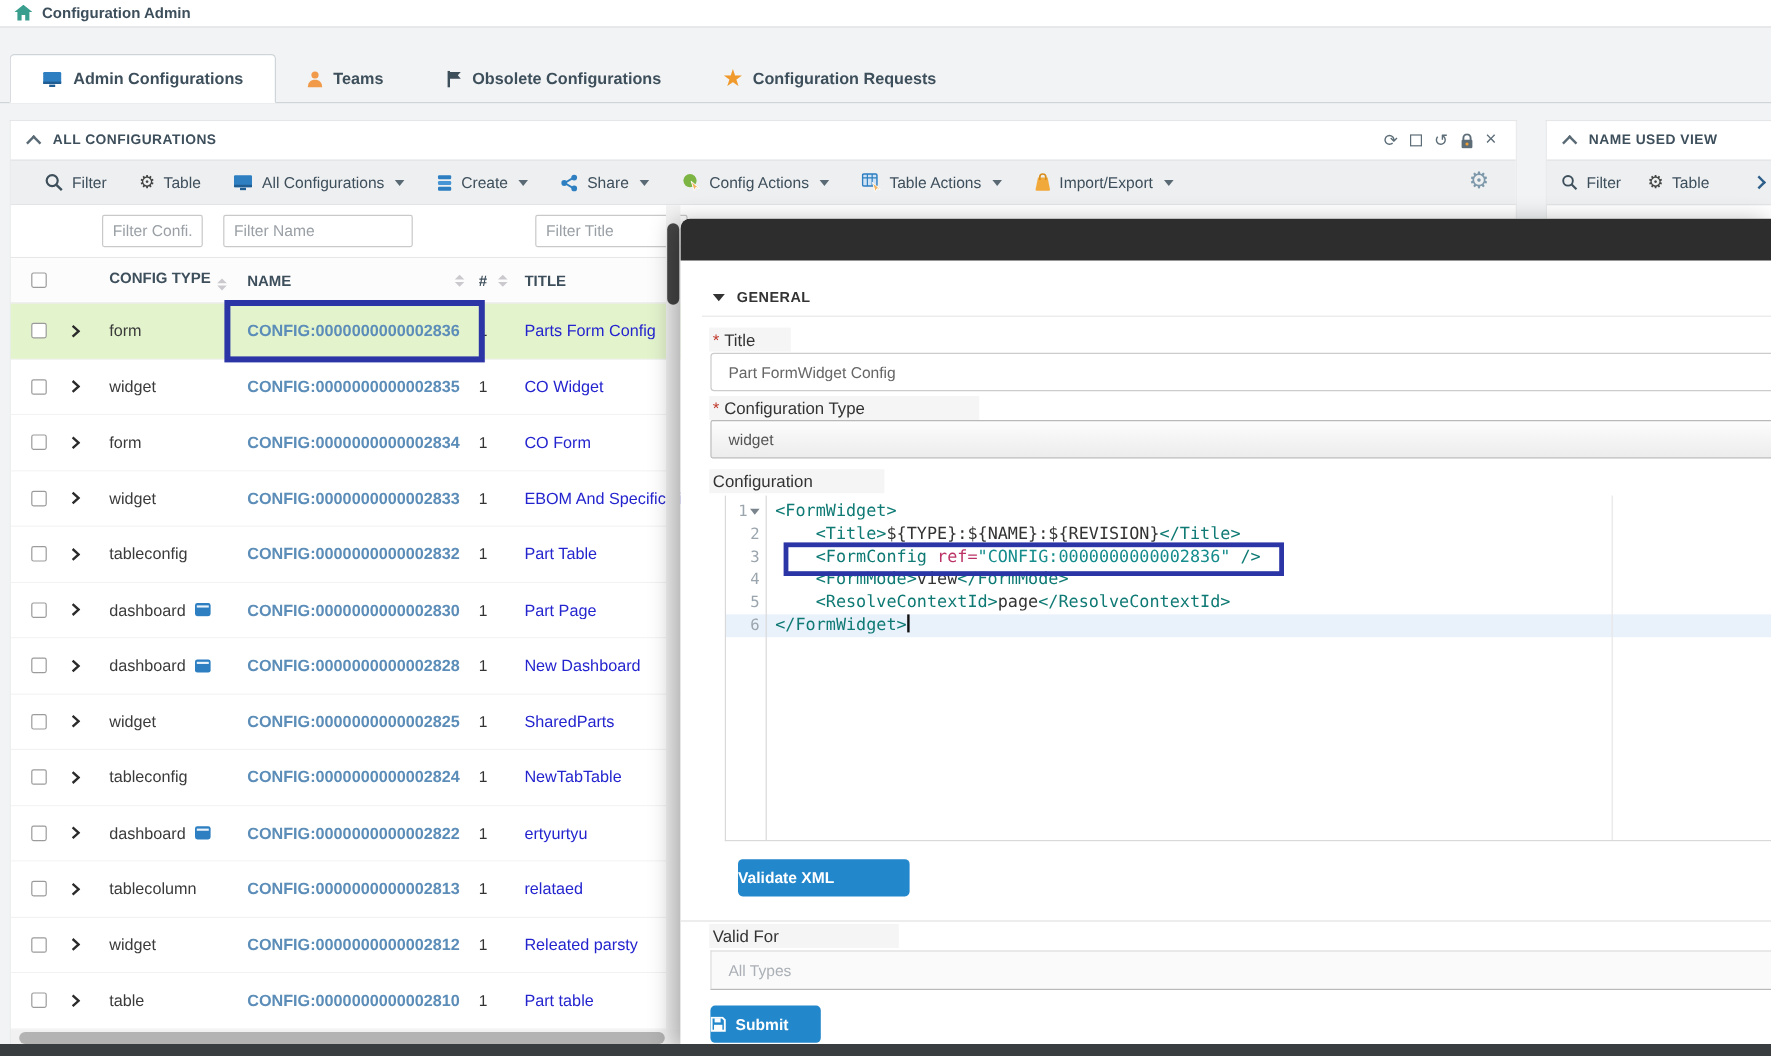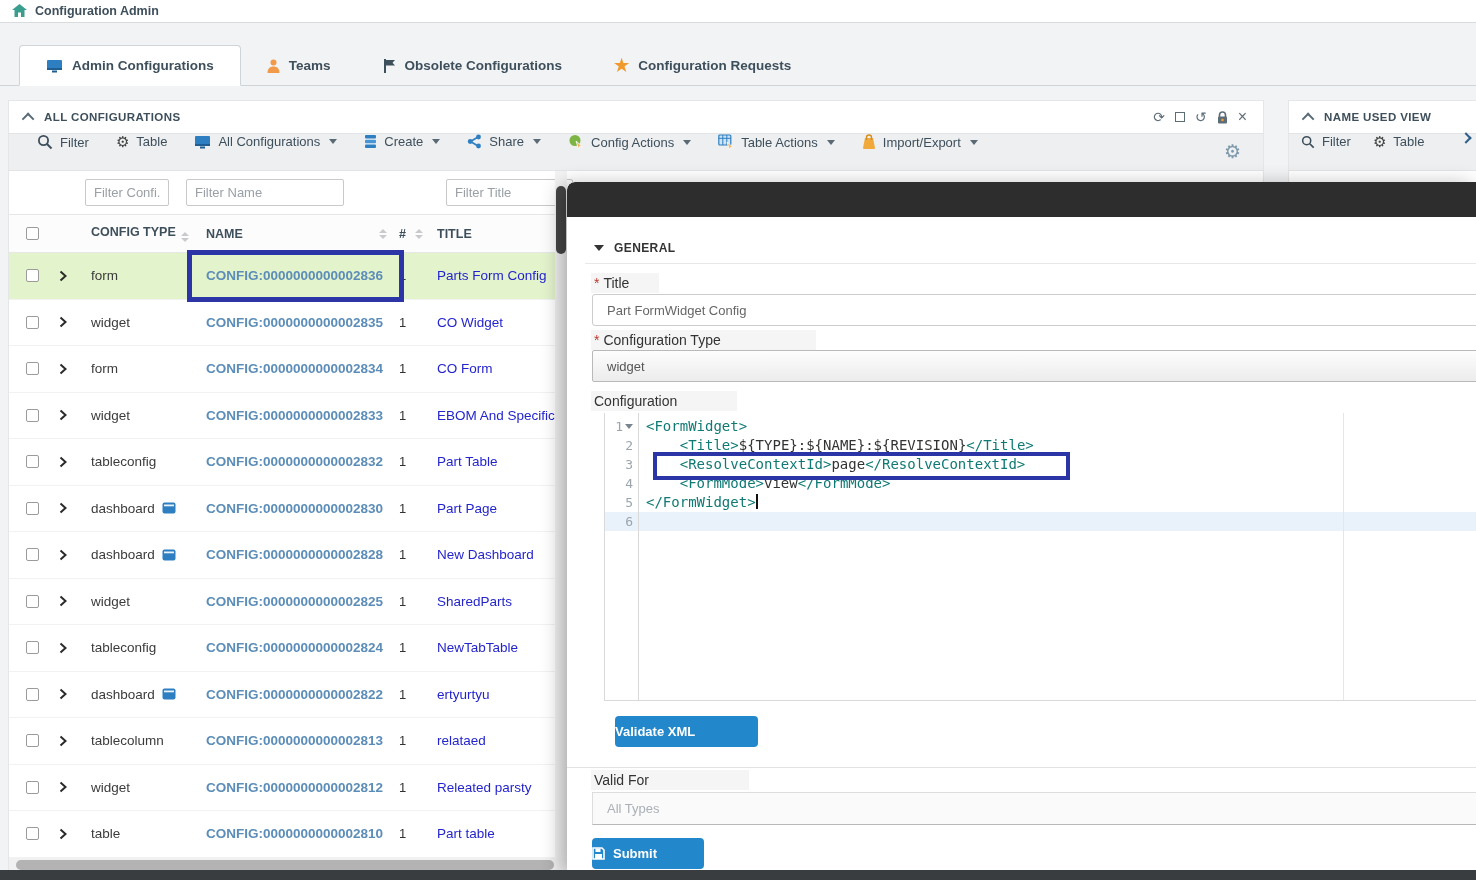--- a/index.html
+++ b/index.html
@@ -12,35 +12,35 @@
   svg { display:block; }
 
   
   .topbar { position:absolute; left:0; top:0; right:0; height:23px; background:#fff;
     border-bottom:1px solid #d9dbdd; display:flex; align-items:center; gap:8px; padding-left:12px; z-index:5; }
   .topbar-title { font-size:12.5px; font-weight:700; color:#3e4f5c; }
 
   
   .tabbar { position:absolute; left:0; top:23px; right:0; height:63px; background:#f2f3f4;
     border-bottom:1px solid #cfd4d8; z-index:4; }
-  .tabs { position:absolute; left:8px; bottom:-1px; display:flex; align-items:flex-end;margin-left:11px; }
+  .tabs { position:absolute; left:8px; bottom:-1px; display:flex; align-items:flex-end; }
   .tab { height:41px; display:flex; align-items:center; gap:9px; padding:0 26px;
     font-size:13.5px; font-weight:600; color:#3e4f5c; cursor:pointer; white-space:nowrap; }
   .tab.active { background:#fff; border:1px solid #cfd4d8; border-bottom:1px solid #fff;
     border-radius:4px 4px 0 0; font-weight:700; }
 
   
   .panel { position:absolute; background:#fff; border:1px solid #e4e6e8; }
   .section-head { height:32px; display:flex; align-items:center; gap:10px; padding-left:16px;
     background:#fff; position:relative; }
   .section-title { font-size:11.5px; font-weight:700; color:#3e4f5c; letter-spacing:.4px; }
   .chev-up { width:9px; height:9px; border-left:2px solid #5a6a75; border-top:2px solid #5a6a75;
     transform:rotate(45deg) translateY(2px); }
   .ptoolbar { height:38px; background:#edeff0; border-top:1px solid #e2e4e6; border-bottom:1px solid #e2e4e6;
-    display:flex; align-items:flex-start; gap:27px; padding-left:28px; position:relative; white-space:nowrap; }
+    display:flex; align-items:center; gap:27px; padding-left:28px; position:relative; white-space:nowrap; }
   .tool { display:flex; align-items:center; gap:7px; color:#3e4f5c; font-size:13px; cursor:pointer; }
   .caret-down { width:0; height:0; border-left:4px solid transparent; border-right:4px solid transparent;
     border-top:5px solid #5a6a75; margin-left:2px; }
   .glyph-gear { font-size:15px; color:#444; line-height:1; }
 
   
   #main-panel { left:8px; top:100px; width:1256px; height:772px; border-bottom:none; }
   .win-icons { position:absolute; right:16px; top:8px; display:flex; align-items:center; gap:10px;
     color:#5d6d78; font-size:14px; }
   .win-icons .wi { cursor:pointer; line-height:1; }
@@ -134,21 +134,21 @@
 
   .btn { position:absolute; background:#2287cb; color:#fff; border:none; border-radius:4px;
     font-family:"Liberation Sans",sans-serif; font-size:13px; font-weight:700; cursor:pointer;
     display:flex; align-items:center; justify-content:flex-start; gap:8px; }
   #validate-btn { left:48px; top:534px; width:143px; height:31px; }
   .valid-divider { position:absolute; left:0; right:0; top:585px; border-top:1px solid #e2e2e2; }
   #lbl-validfor { left:24px; top:588px; padding-right:100px; background:#f5f5f6; }
   #validfor-field { position:absolute; left:25px; top:610px; width:920px; height:33px;
     border:1px solid #ddd; border-bottom:1px solid #b9b9b9; background:#fafafa;
     display:flex; align-items:center; padding-left:14px; color:#aab0b6; font-size:13px; }
-  #submit-btn { left:25px; top:656px; width:112px; height:31px; }
+  #submit-btn { left:25px; top:656px; width:92px; height:31px; }
 
   .bottom-bar { position:absolute; left:0; right:0; top:870px; height:10px; background:#3a3d40; z-index:40; }
 </style>
 </head>
 <body>
 
 <div class="topbar">
   <span>
     <svg width="15" height="14" viewBox="0 0 15 14">
         <path d="M7.5 0 L15 6 H12.5 V13 H9 V8.5 H6 V13 H2.5 V6 H0 Z" fill="#3a9e8f"></path>
@@ -758,22 +758,23 @@
         <div class="gln">1<span class="fold-caret"></span></div>
         <div class="gln">2</div>
         <div class="gln">3</div>
         <div class="gln">4</div>
         <div class="gln">5</div>
         <div class="gln">6</div>
       </div>
     <div class="code-area" id="code-area">
         <div class="code-line"><span class="tk-tag">&lt;FormWidget&gt;</span></div>
         <div class="code-line"><span class="tk-text">    </span><span class="tk-tag">&lt;Title&gt;</span><span class="tk-text">${TYPE}:${NAME}:${REVISION}</span><span class="tk-tag">&lt;/Title&gt;</span></div>
+        <div class="code-line"><span class="tk-text">    </span><span class="tk-tag">&lt;FormConfig</span><span class="tk-attr"> ref=</span><span class="tk-str">"CONFIG:0000000000002836"</span><span class="tk-tag"> /&gt;</span></div>
+        <div class="code-line"><span class="tk-text">    </span><span class="tk-tag">&lt;FormMode&gt;</span><span class="tk-text">view</span><span class="tk-tag">&lt;/FormMode&gt;</span></div>
         <div class="code-line"><span class="tk-text">    </span><span class="tk-tag">&lt;ResolveContextId&gt;</span><span class="tk-text">page</span><span class="tk-tag">&lt;/ResolveContextId&gt;</span></div>
-        <div class="code-line"><span class="tk-text">    </span><span class="tk-tag">&lt;FormMode&gt;</span><span class="tk-text">view</span><span class="tk-tag">&lt;/FormMode&gt;</span></div>
         <div class="code-line"><span class="tk-tag">&lt;/FormWidget&gt;</span><span class="cursor-bar"></span></div>
       </div>
     <div class="code-ann-box"></div>
   </div>
 
   <button class="btn" id="validate-btn">
     <span>Validate XML</span>
   </button>
 
   <div class="valid-divider"></div>

